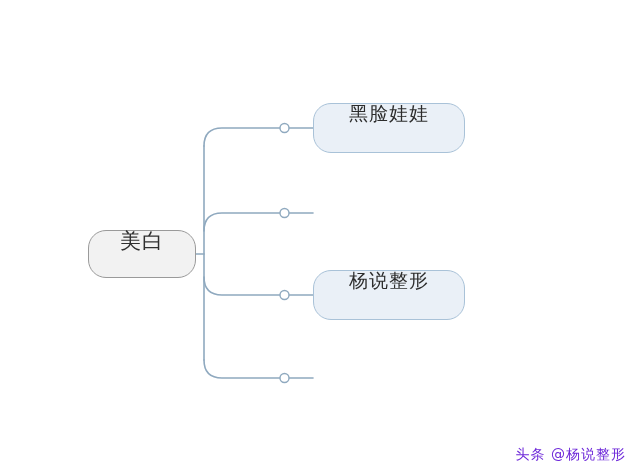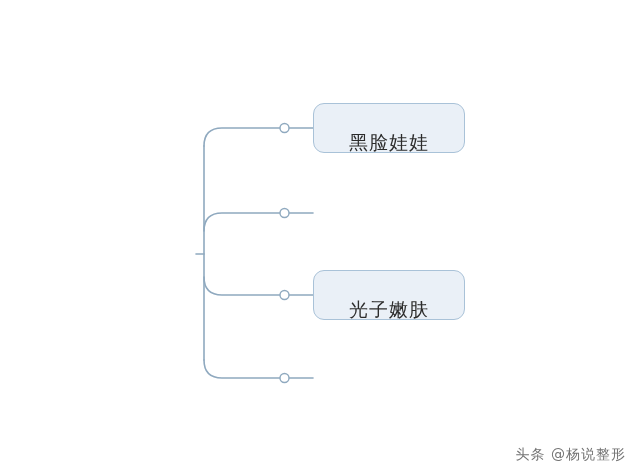--- a/index.html
+++ b/index.html
@@ -31,23 +31,23 @@
     width: 640px;
     height: 476px;
     z-index: 1;
   }
 
   
   .node {
     position: absolute;
     box-sizing: border-box;
     display: flex;
-    align-items: flex-end;
+    align-items: flex-start;
     justify-content: center;
-    border-radius: 11px;
+    border-radius: 18px;
     z-index: 2;
   }
 
   .node-root {
     left: 88px;
     top: 230px;
     width: 108px;
     height: 48px;
     background: #f2f2f2;
     border: 1px solid #9a9a9a;
@@ -82,21 +82,21 @@
     user-select: none;
   }
 
   
   #watermark {
     position: absolute;
     right: 14px;
     bottom: 12px;
     z-index: 3;
     font-size: 14px;
-    color: #737373;
+    color: #6d28d9;
     letter-spacing: 1px;
     white-space: nowrap;
     user-select: none;
   }
 </style>
 </head>
 <body>
 
 <div id="canvas">
 
@@ -120,26 +120,29 @@
       <path d="M289,378 L313,378"></path>
     </g>
     <g fill="#ffffff" stroke="#8fa9bf" stroke-width="1.4">
       <circle cx="284.5" cy="128" r="4.5"></circle>
       <circle cx="284.5" cy="213" r="4.5"></circle>
       <circle cx="284.5" cy="295" r="4.5"></circle>
       <circle cx="284.5" cy="378" r="4.5"></circle>
     </g>
   </svg>
 
+  <div class="node node-root">
+    <span class="node-label">美白</span>
+  </div>
 
   <div class="node node-child child-0">
     <span class="node-label">黑脸娃娃</span>
   </div>
 
 
   <div class="node node-child child-2">
-    <span class="node-label">光子嫩肤</span>
+    <span class="node-label">杨说整形</span>
   </div>
 
 
   <div id="watermark">头条 @杨说整形</div>
 
 </div>
 
 </body></html>

